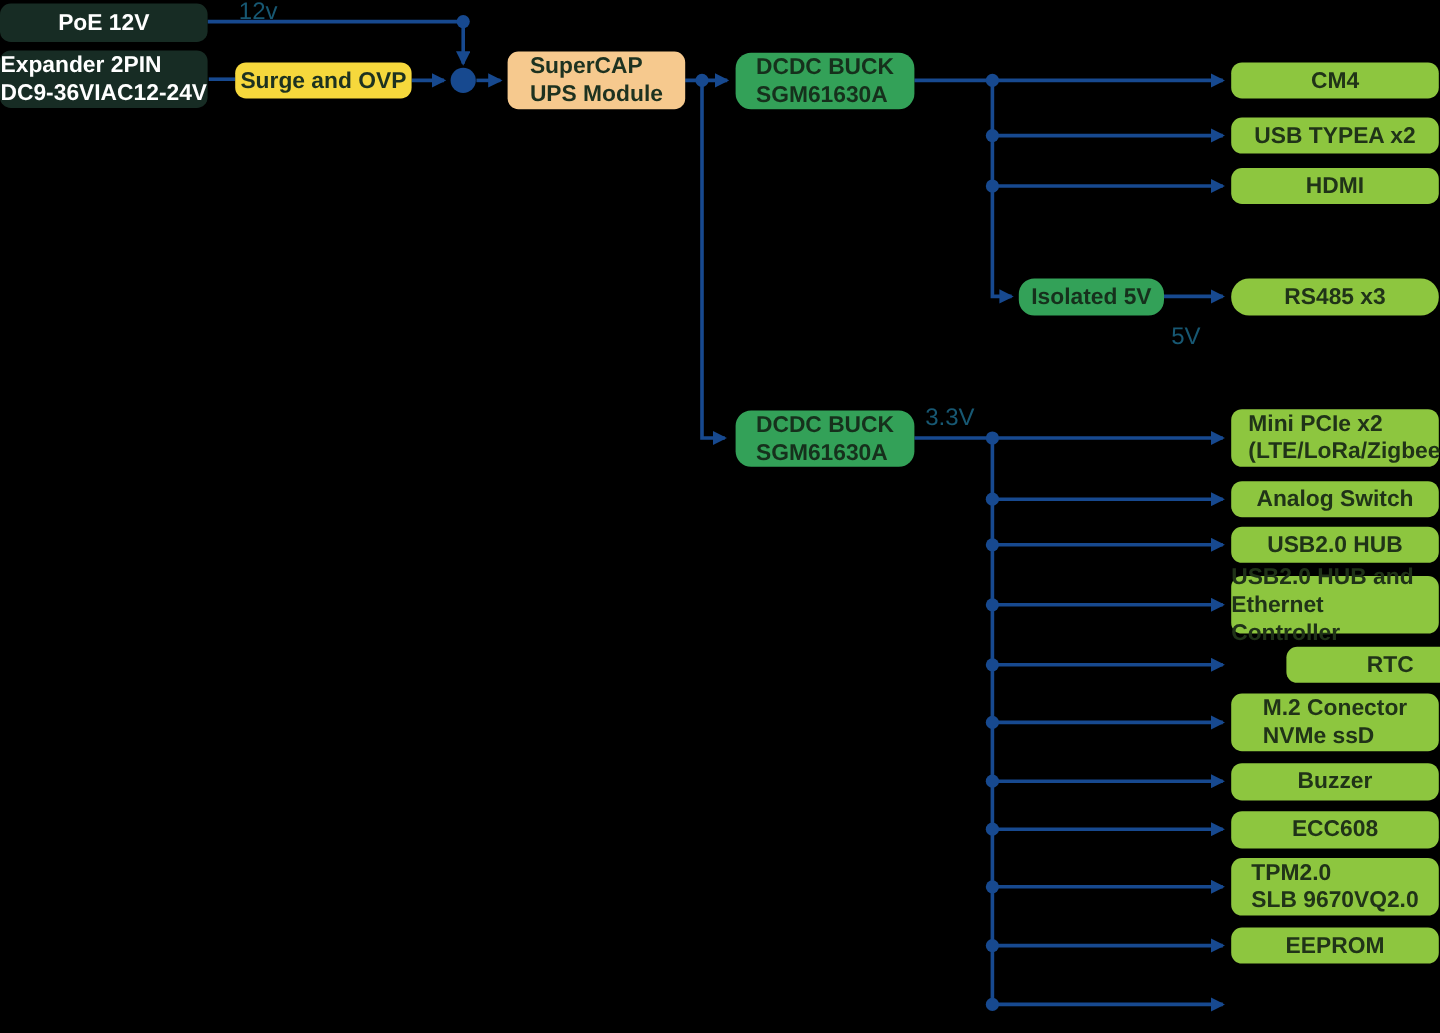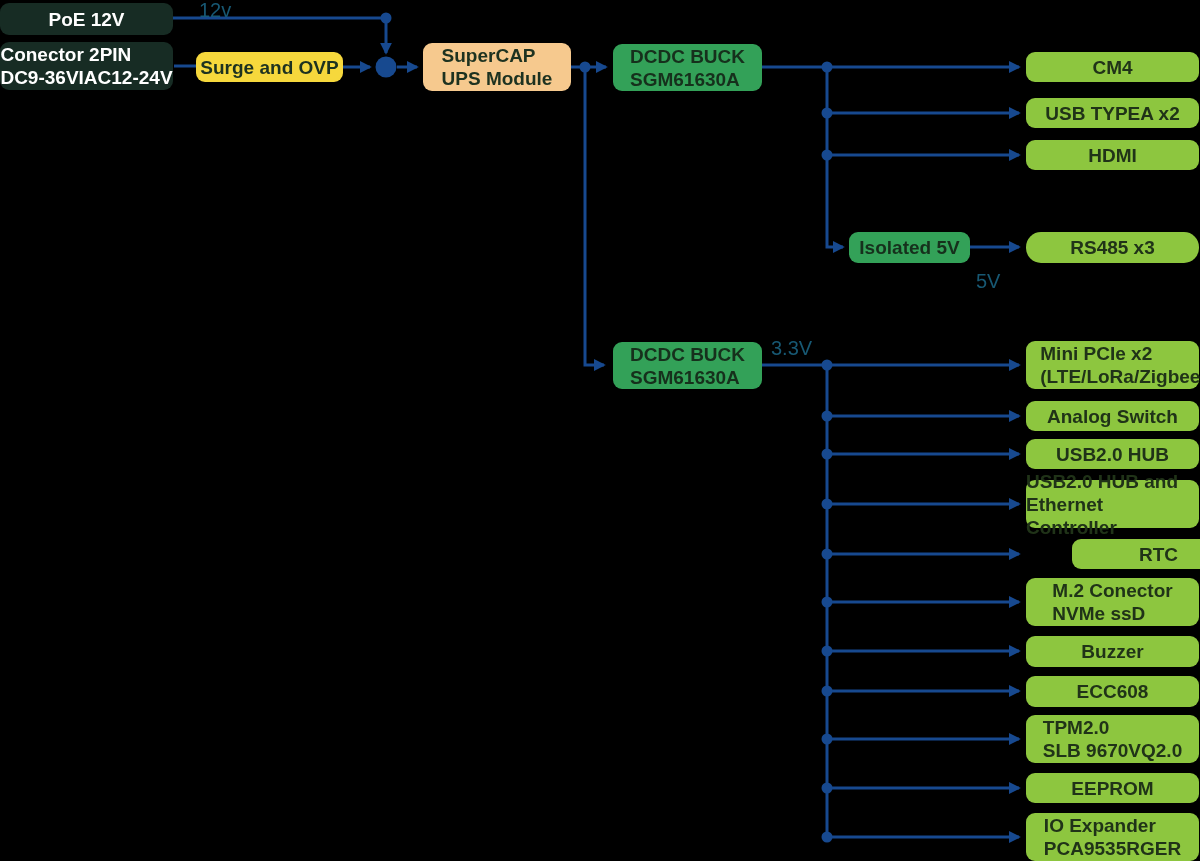--- a/index.html
+++ b/index.html
@@ -8,21 +8,21 @@
     font-family:"Liberation Sans", sans-serif;
   }
   .node{
     position:absolute;display:flex;align-items:center;justify-content:center;
     text-align:left;border-radius:9px;font-size:19px;font-weight:600;
     line-height:23px;white-space:pre-line;box-sizing:border-box;
   }
   .dark{background:#172c24;color:#ffffff;}
   .yellow{background:#f6d83c;color:#1d3220;}
   .orange{background:#f6c98e;color:#1d3220;}
-  .green{background:#33a158;color:#16301c;}
+  .green{background:#33a158;color:#16301c;border-radius:13px;}
   .lgreen{background:#8dc63f;color:#203318;}
   .wire-label{
     position:absolute;color:#175873;font-size:20px;font-weight:400;line-height:18px;
   }
   svg.wires{position:absolute;left:0;top:0;}
   svg.wires path{stroke:#17498f;stroke-width:3;fill:none;}
   svg.wires circle{fill:#17498f;stroke:none;}
   #arrhead{fill:#17498f;}
 </style>
 </head>
@@ -79,21 +79,21 @@
     <circle cx="827" cy="739" r="5.5"></circle>
     <circle cx="827" cy="788" r="5.5"></circle>
     <circle cx="827" cy="837" r="5.5"></circle>
   </svg>
 
   <div class="wire-label" style="left:199px;top:1px;">12v</div>
   <div class="wire-label" style="left:976px;top:224px;margin-top:48px;">5V</div>
   <div class="wire-label" style="left:771px;top:339px;">3.3V</div>
 
   <div class="node dark" style="left:0px;top:3px;width:173px;height:32px;">PoE 12V</div>
-  <div class="node dark" style="left:0px;top:42px;width:173px;height:48px;">Conector 2PIN
+  <div class="node dark" style="left:0px;top:42px;width:173px;height:48px;">Expander 2PIN
 DC9-36VIAC12-24V</div>
   <div class="node orange" style="left:423px;top:43px;width:148px;height:48px;">SuperCAP
 UPS Module</div>
   <div class="node yellow" style="left:196px;top:52px;width:147px;height:30px;">Surge and OVP</div>
   <div class="node green" style="left:613px;top:44px;width:149px;height:47px;">DCDC BUCK
 SGM61630A</div>
   <div class="node green" style="left:613px;top:342px;width:149px;height:47px;">DCDC BUCK
 SGM61630A</div>
   <div class="node green" style="left:849px;top:232px;width:121px;height:31px;">Isolated 5V</div>
 
@@ -108,16 +108,14 @@
   <div class="node lgreen" style="left:1026px;top:480px;width:173px;height:48px;">USB2.0 HUB and
 Ethernet Controller</div>
   <div class="node lgreen" style="left:1026px;top:539px;width:173px;height:30px;margin-left:46px;">RTC</div>
   <div class="node lgreen" style="left:1026px;top:578px;width:173px;height:48px;">M.2 Conector
 NVMe ssD</div>
   <div class="node lgreen" style="left:1026px;top:636px;width:173px;height:31px;">Buzzer</div>
   <div class="node lgreen" style="left:1026px;top:676px;width:173px;height:31px;">ECC608</div>
   <div class="node lgreen" style="left:1026px;top:715px;width:173px;height:48px;">TPM2.0
 SLB 9670VQ2.0</div>
   <div class="node lgreen" style="left:1026px;top:773px;width:173px;height:30px;">EEPROM</div>
-  <div class="node lgreen" style="left:1026px;top:813px;width:173px;height:48px;">IO Expander
-PCA9535RGER</div>
 
 </div>
 
 </body></html>

